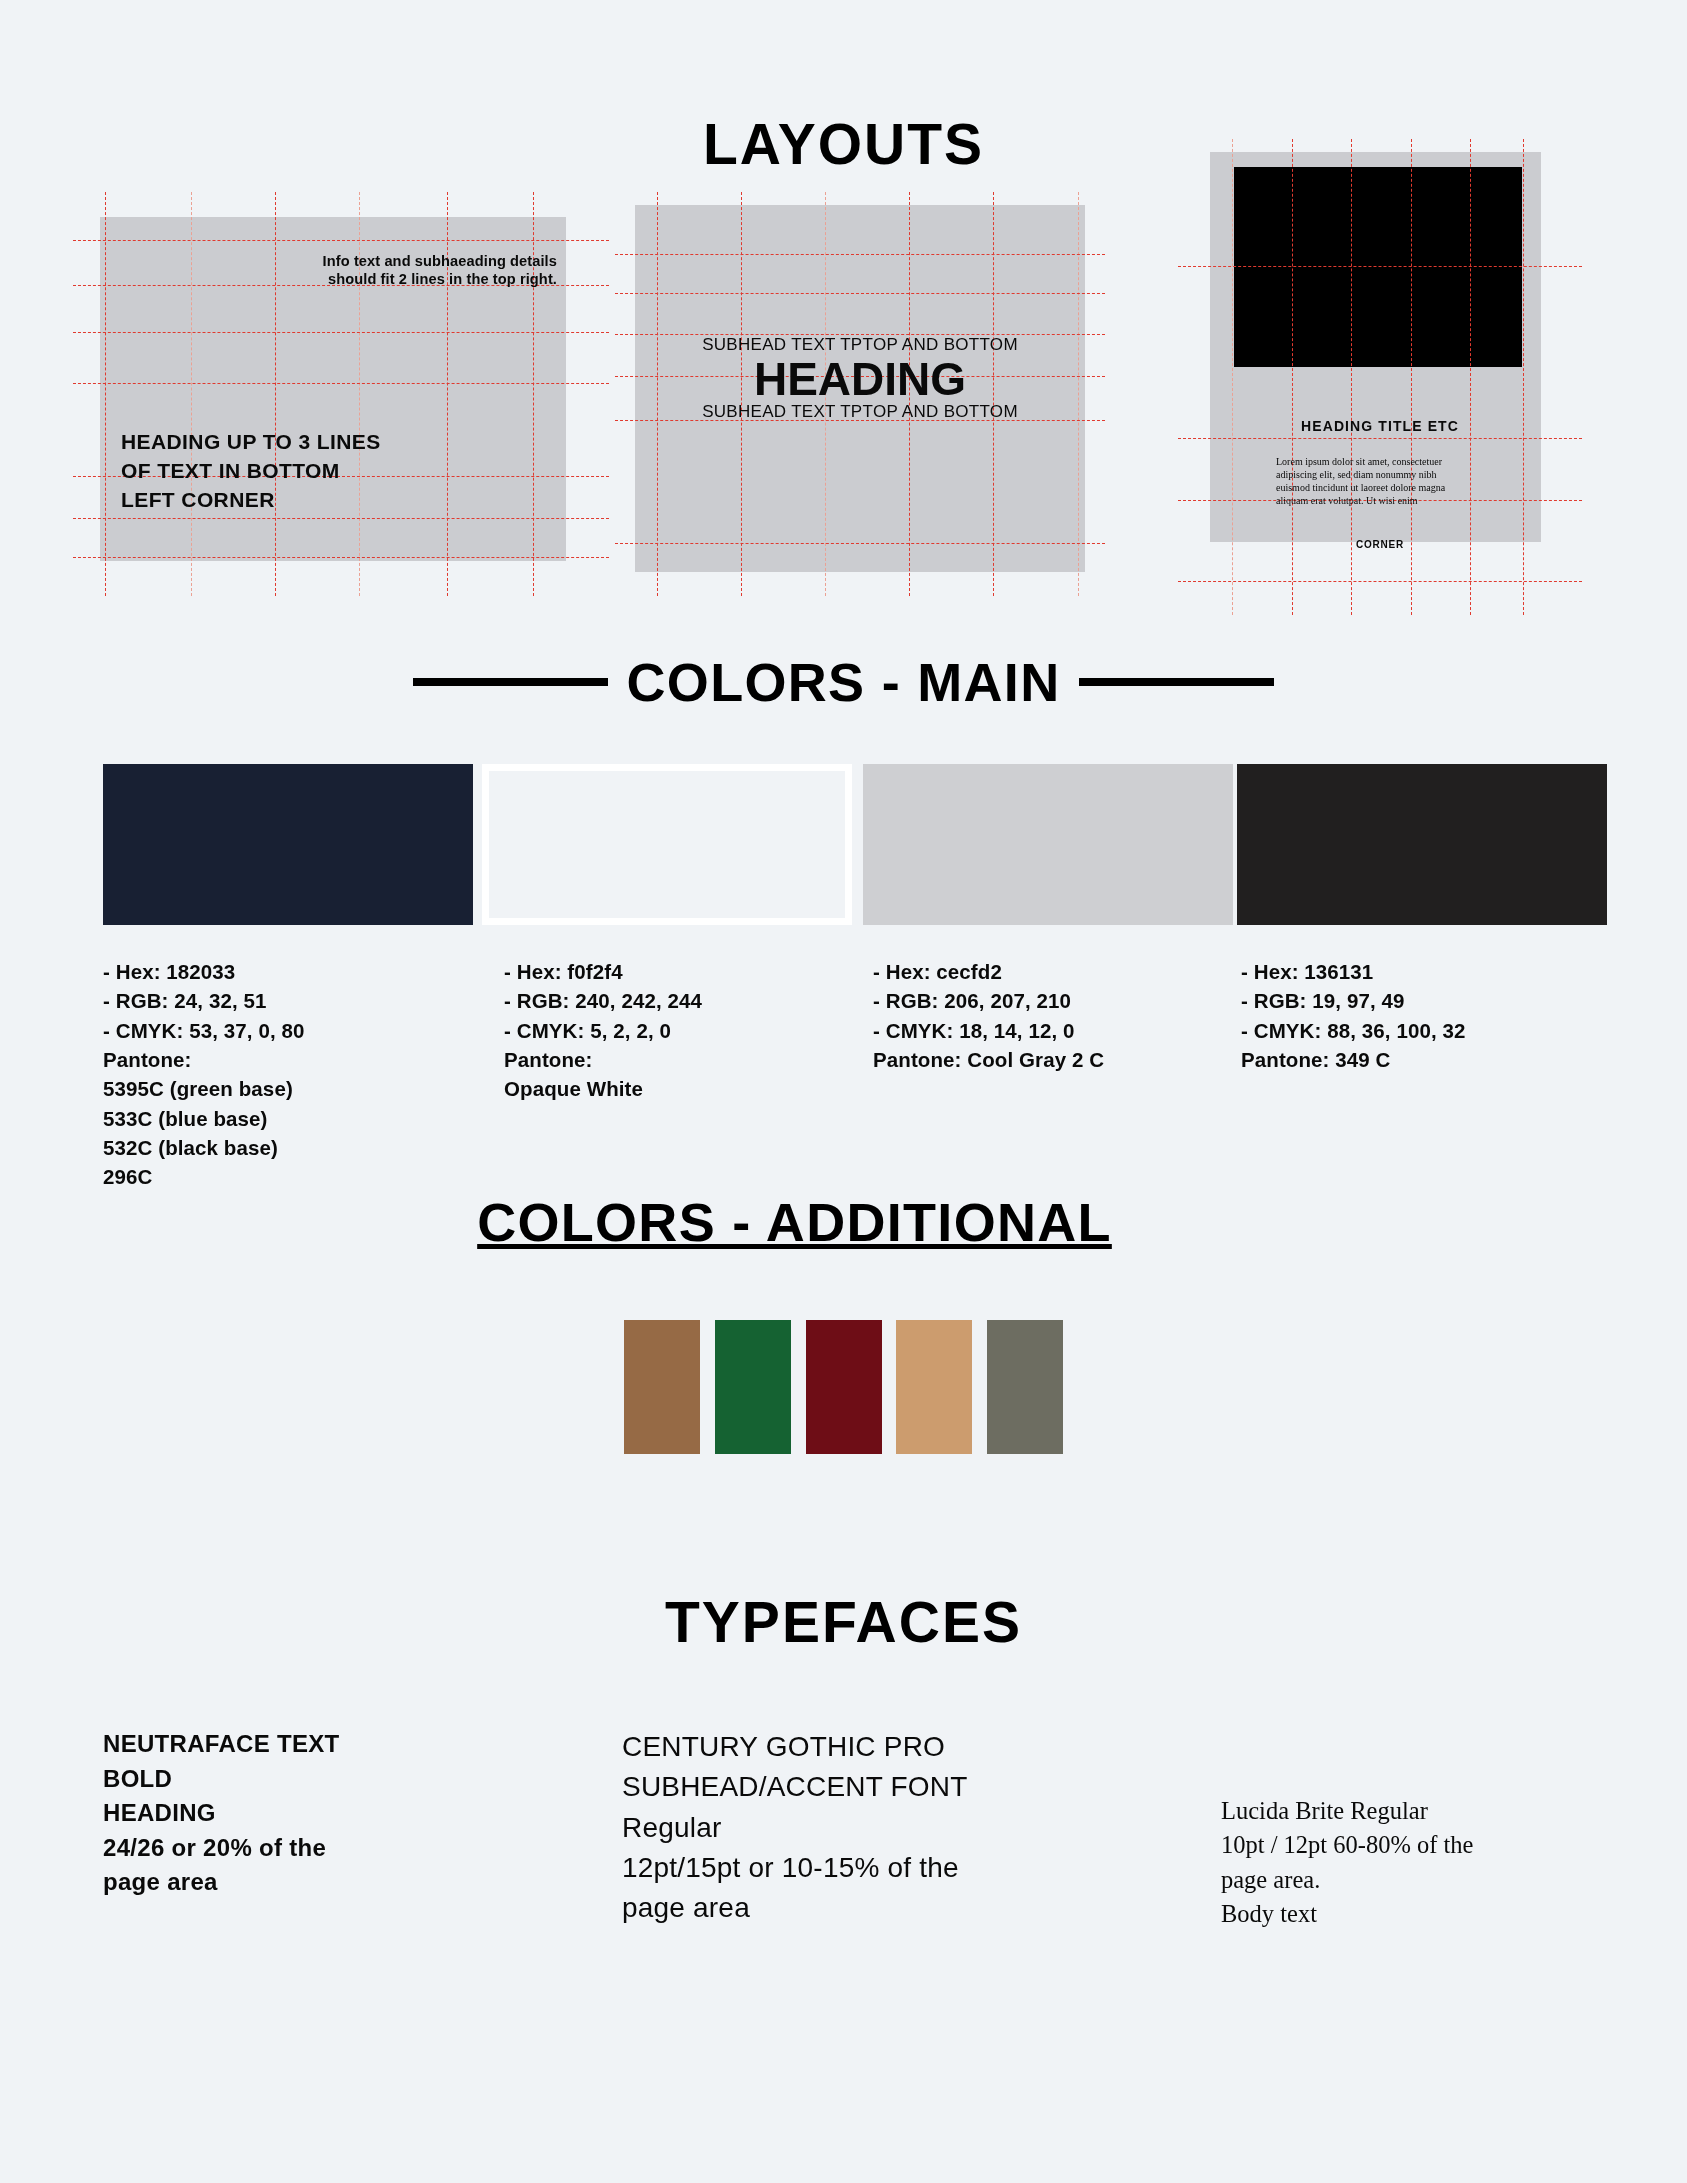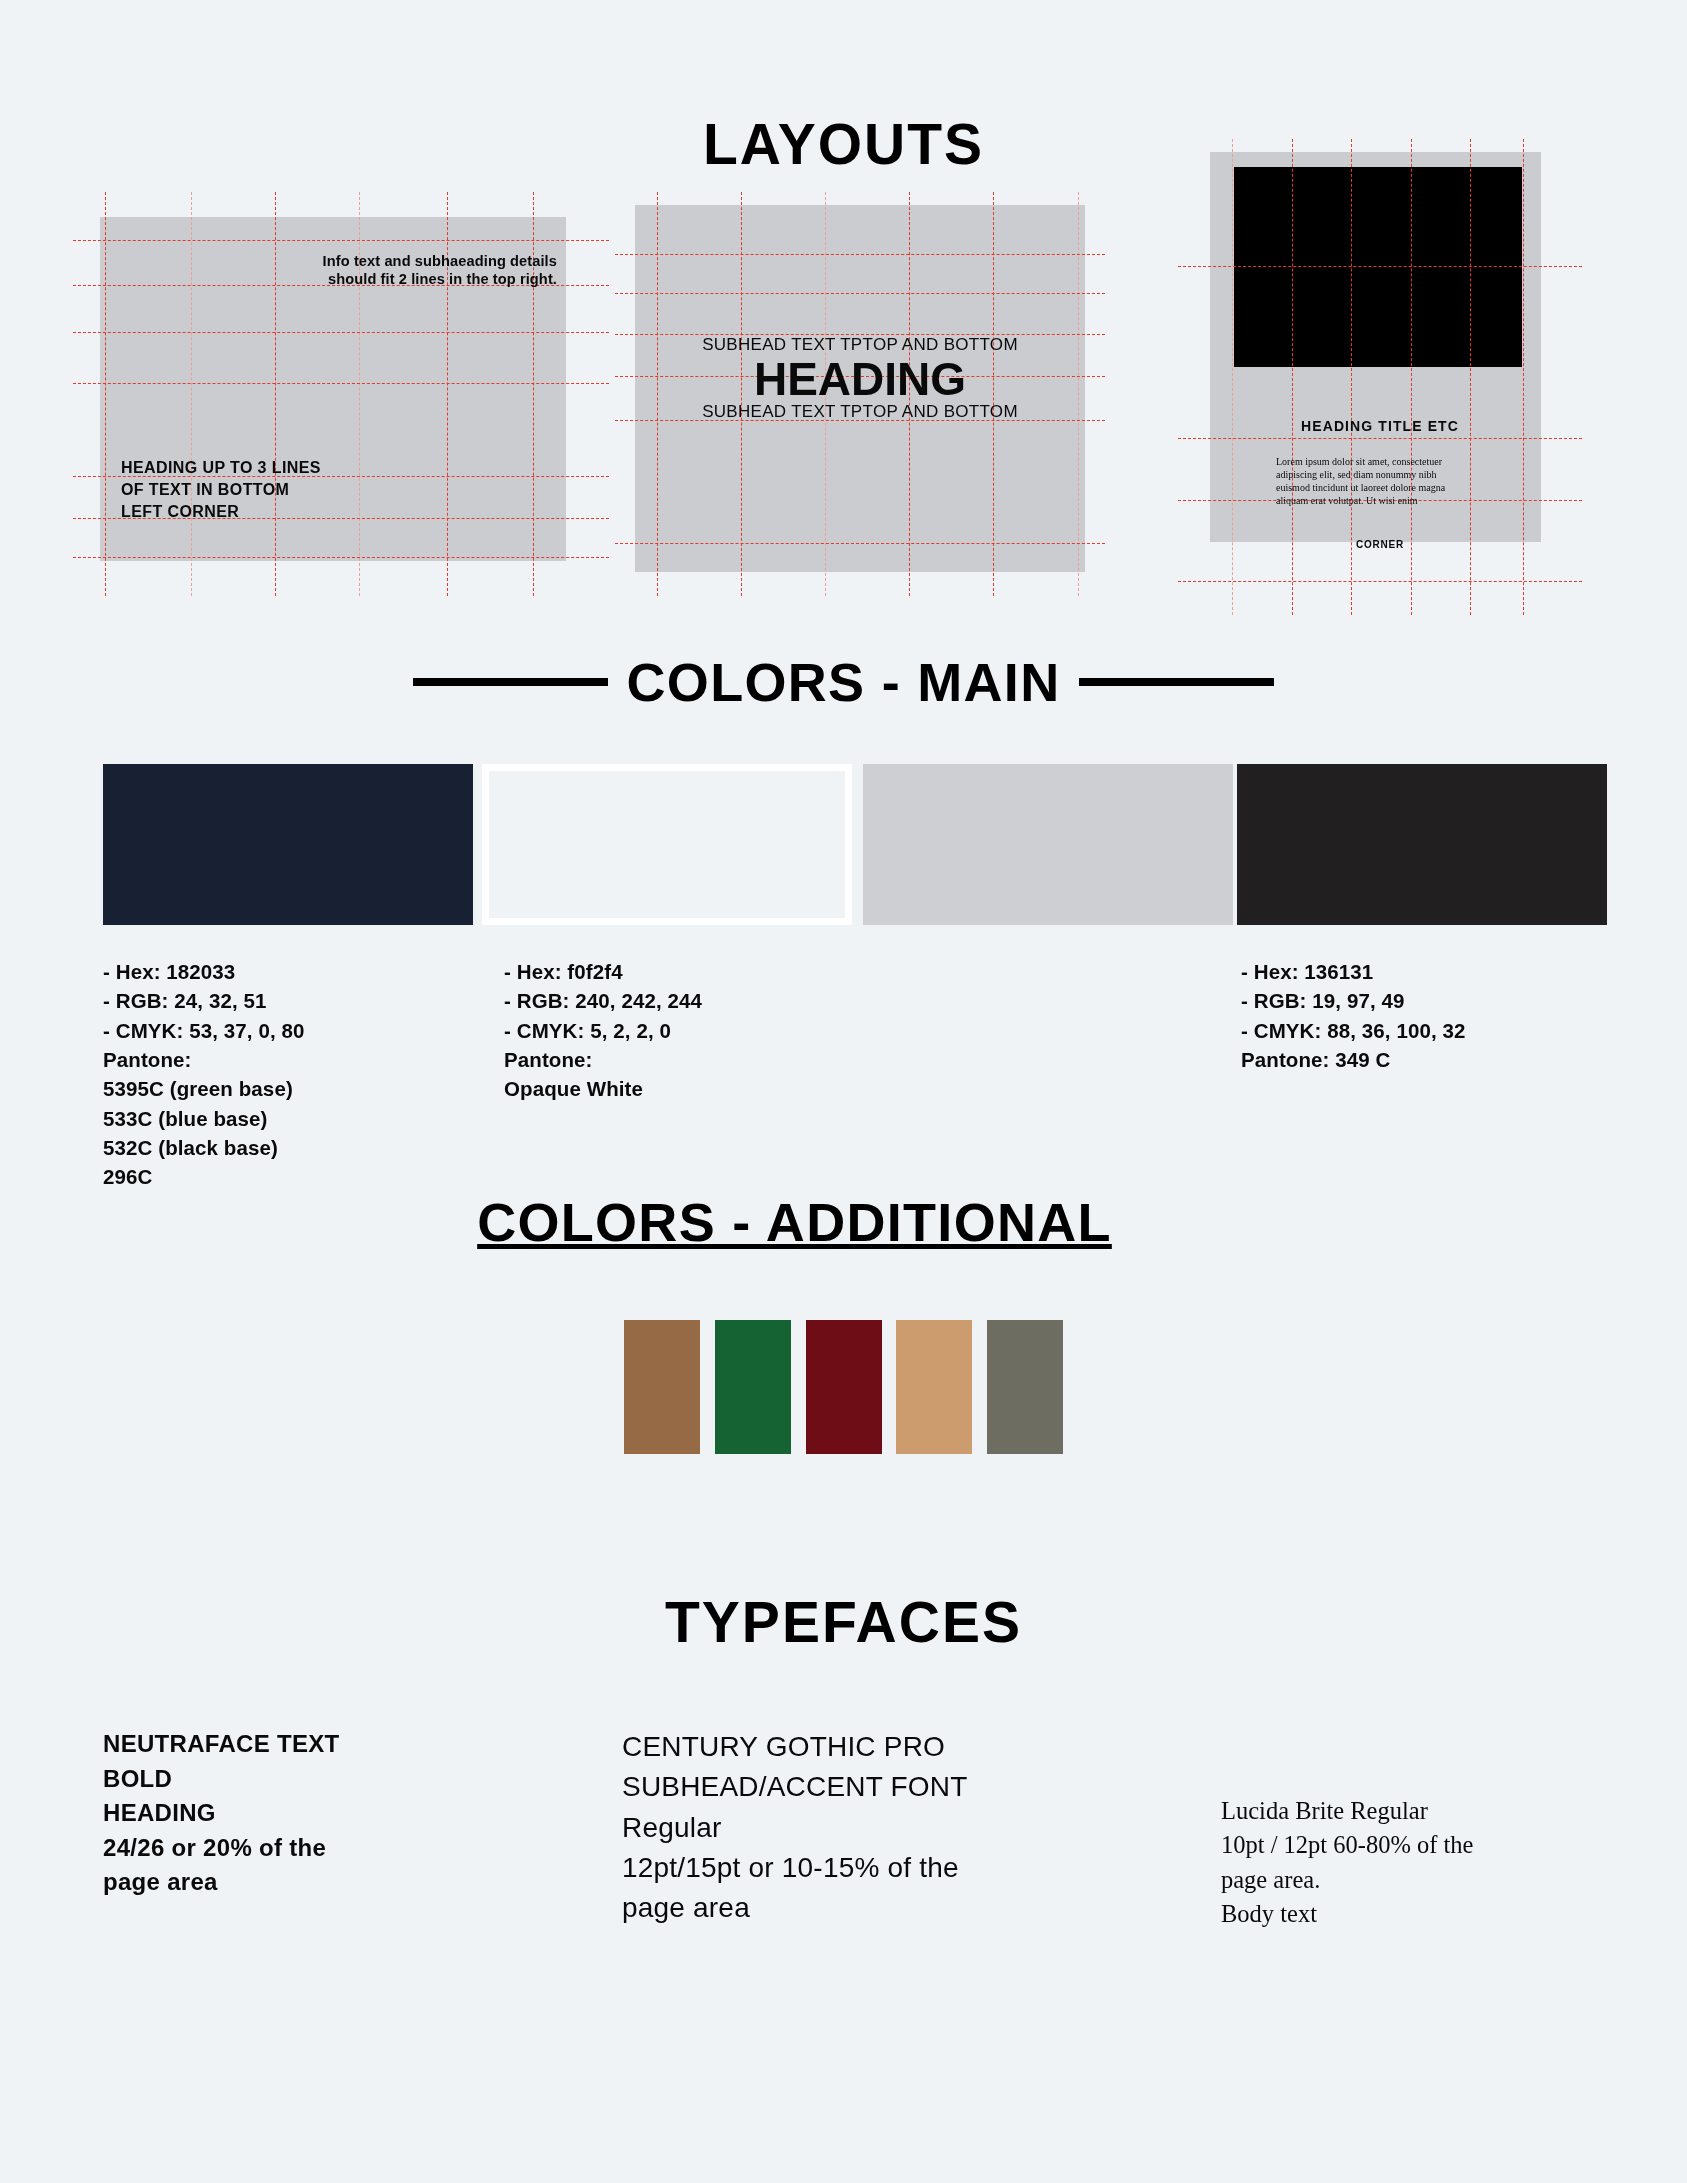--- a/index.html
+++ b/index.html
@@ -104,22 +104,22 @@
     right: 52px; top: 60px;
     width: 245px;
     text-align: right;
     font-size: 14.6px;
     font-weight: bold;
     line-height: 1.25;
     letter-spacing: 0.1px;
   }
   #lp1-heading {
     position: absolute;
-    left: 48px; bottom: 73px;
-    font-size: 16px;
+    left: 48px; bottom: 81px;
+    font-size: 21px;
     font-weight: bold;
     line-height: 1.38;
     letter-spacing: 0.4px;
   }
 
   
   #layout-panel-2 { left: 615px; top: 192px; width: 490px; height: 404px; }
   #layout-panel-2 .panel-fill { left: 20px; top: 13.2px; width: 450px; height: 367px; }
   #lp2-center {
     position: absolute;
@@ -340,20 +340,24 @@
   <div class="swatch swatch-white"></div>
   <div class="swatch-info">- Hex: f0f2f4
 - RGB: 240, 242, 244
 - CMYK: 5, 2, 2, 0
 Pantone:
 Opaque White</div>
 </div>
 
 <div id="main-swatch-3" class="swatch-col">
   <div class="swatch" style="background:#cecfd2;"></div>
+  <div class="swatch-info">- Hex: cecfd2
+- RGB: 206, 207, 210
+- CMYK: 18, 14, 12, 0
+Pantone: Cool Gray 2 C</div>
 </div>
 
 <div id="main-swatch-4" class="swatch-col">
   <div class="swatch" style="background:#211f1f;"></div>
   <div class="swatch-info">- Hex: 136131
 - RGB: 19, 97, 49
 - CMYK: 88, 36, 100, 32
 Pantone: 349 C</div>
 </div>
 

